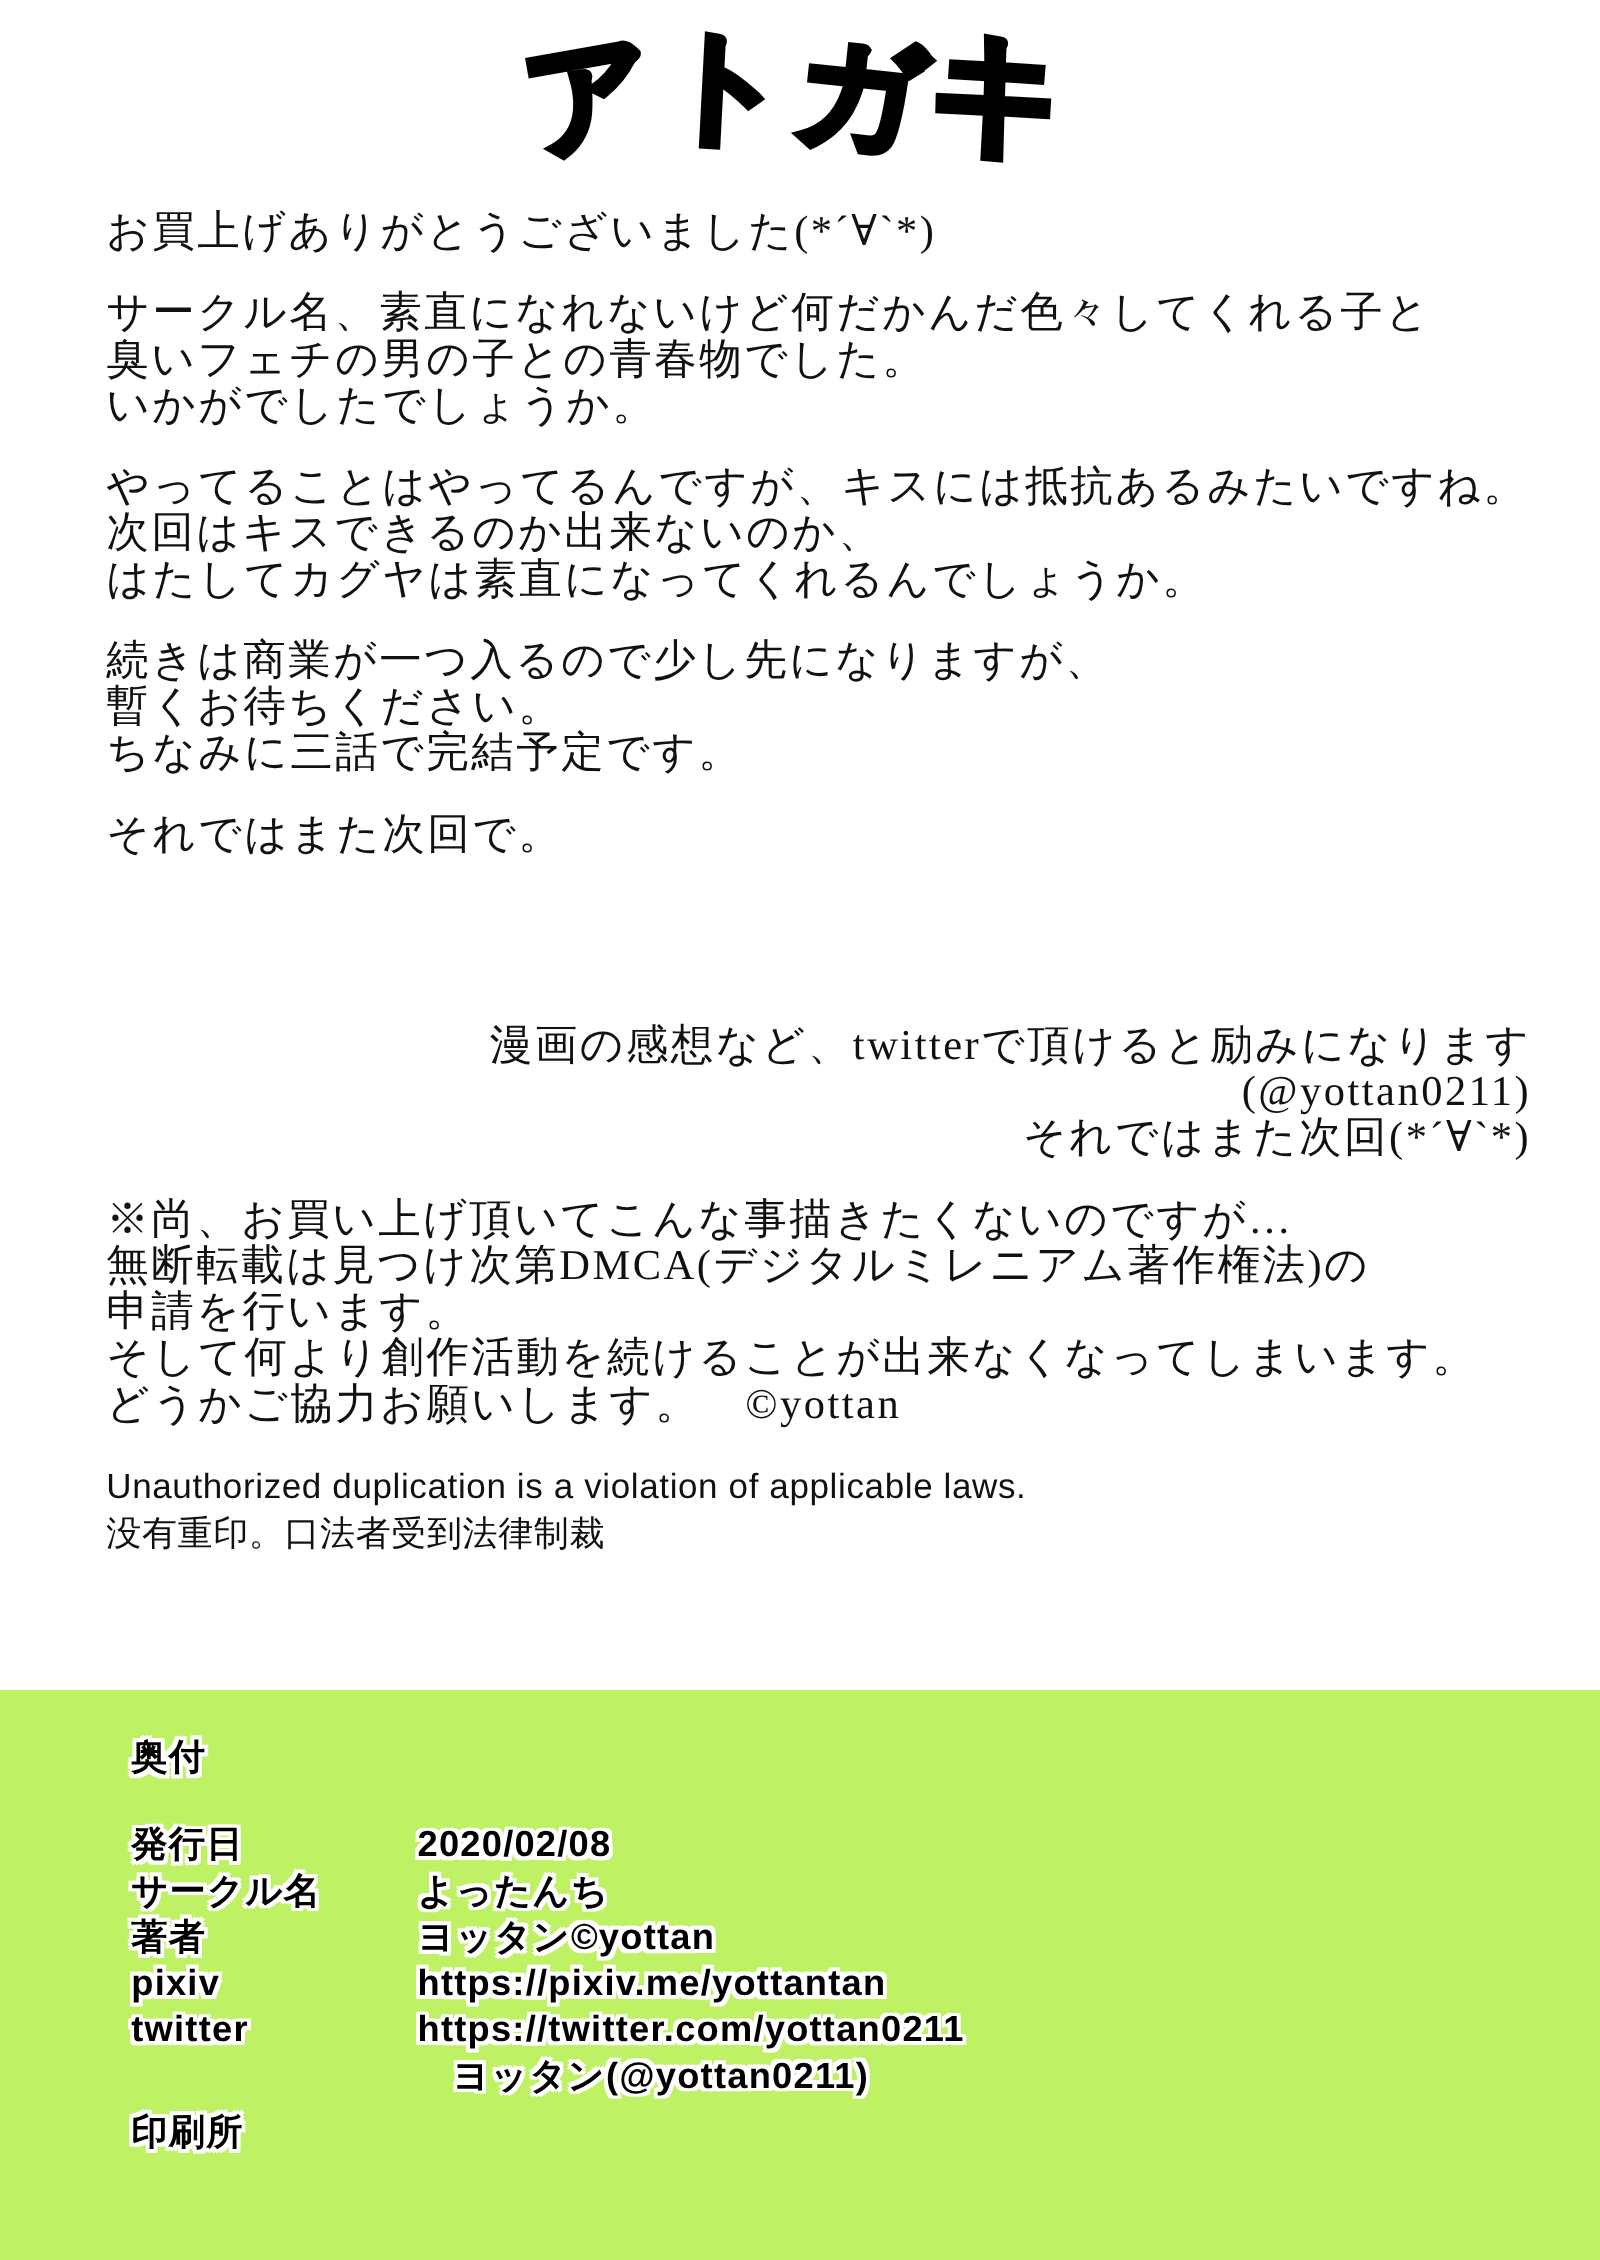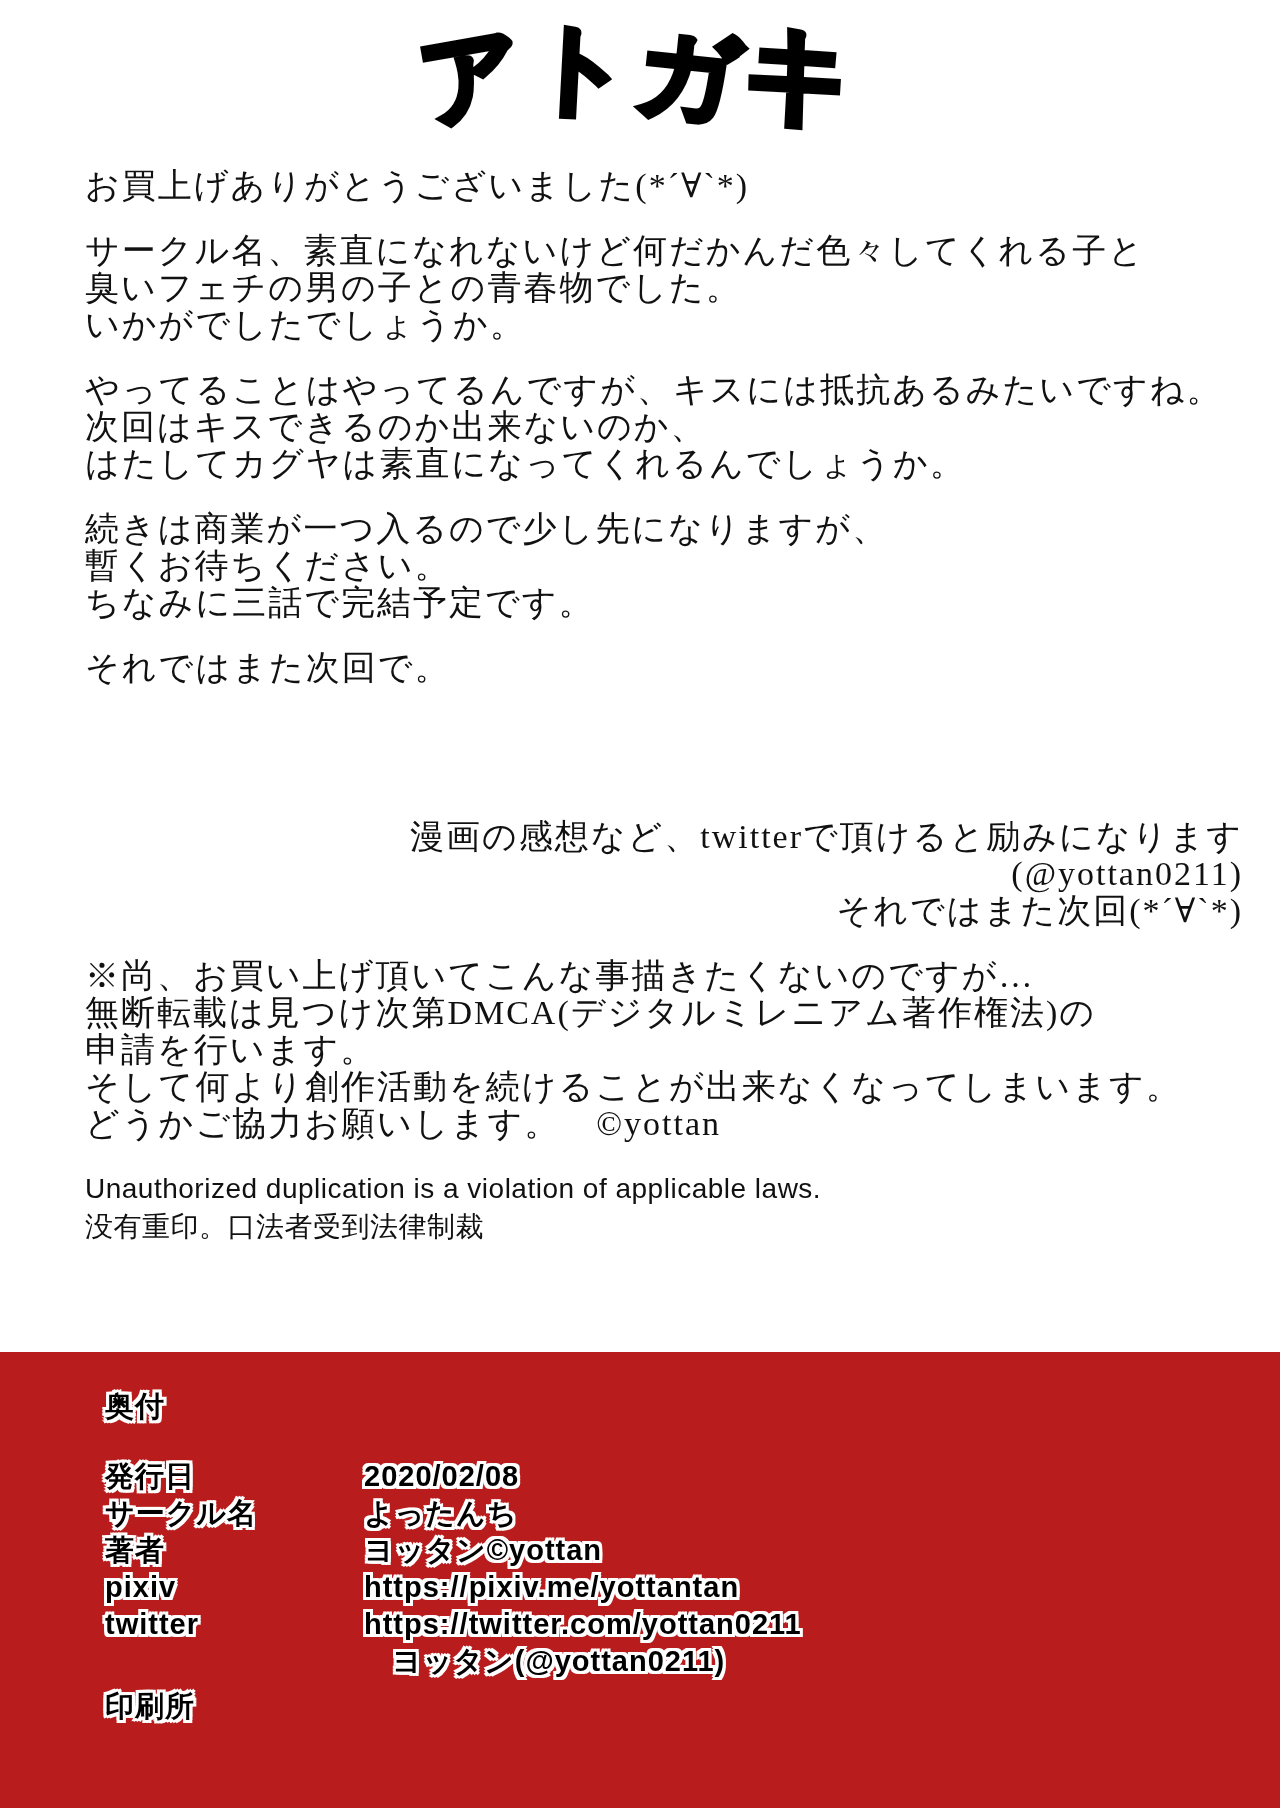--- a/index.html
+++ b/index.html
@@ -27,21 +27,21 @@
     color: #000;
     -webkit-text-stroke: 6px #000;
   }
   .tchar { display: inline-block; }
   .tchar:nth-child(1) { transform: rotate(-10deg) translateY(2px); }
   .tchar:nth-child(2) { transform: rotate(3deg) translateY(-5px); }
   .tchar:nth-child(3) { transform: rotate(6deg) translateY(2px); }
   .tchar:nth-child(4) { transform: rotate(10deg) translateY(4px); font-size: 1.06em; }
   
   .content {
-    padding: 28px 37px 0 85px;
+    padding: 28px 55px 0 85px;
     flex: 0 0 auto;
   }
   .para {
     margin: 0 0 28px 0;
     font-size: 34px;
     line-height: 37px;
     letter-spacing: 2px;
     white-space: pre-line;
     color: #111;
   }
@@ -51,36 +51,36 @@
   .para.latin {
     font-family: "Liberation Sans", "DejaVu Sans", sans-serif;
     font-size: 28px;
     line-height: 38px;
     letter-spacing: 0.5px;
   }
   
   .colophon {
     margin-top: auto;
     height: 456px;
-    background: #b91c1c;
+    background: #bef264;
     padding: 36px 40px 0 105px;
     font-family: "Liberation Sans", "DejaVu Sans", sans-serif;
     font-weight: bold;
     font-size: 29px;
     line-height: 37px;
     letter-spacing: 1px;
     color: #000;
     text-shadow:
       -3px -3px 0 #fff, -3px 0 0 #fff, -3px 3px 0 #fff,
        0 -3px 0 #fff,                  0 3px 0 #fff,
        3px -3px 0 #fff,  3px 0 0 #fff, 3px 3px 0 #fff,
       -2px -2px 0 #fff,  2px -2px 0 #fff, -2px 2px 0 #fff, 2px 2px 0 #fff;
   }
   .colophon-heading { margin-bottom: 33px; }
-  .crow { display: flex; gap: 30px; }
+  .crow { display: flex; }
   .clabel { flex: 0 0 185px; }
   .cvalue { flex: 1 1 auto; margin-left: 44px; }
   .crow.indent-value .cvalue { padding-left: 28px; }
   .crow.gap-top { margin-top: 8px; flex-direction: column; }
 </style>
 </head>
 <body>
 
 <div class="page">
 

